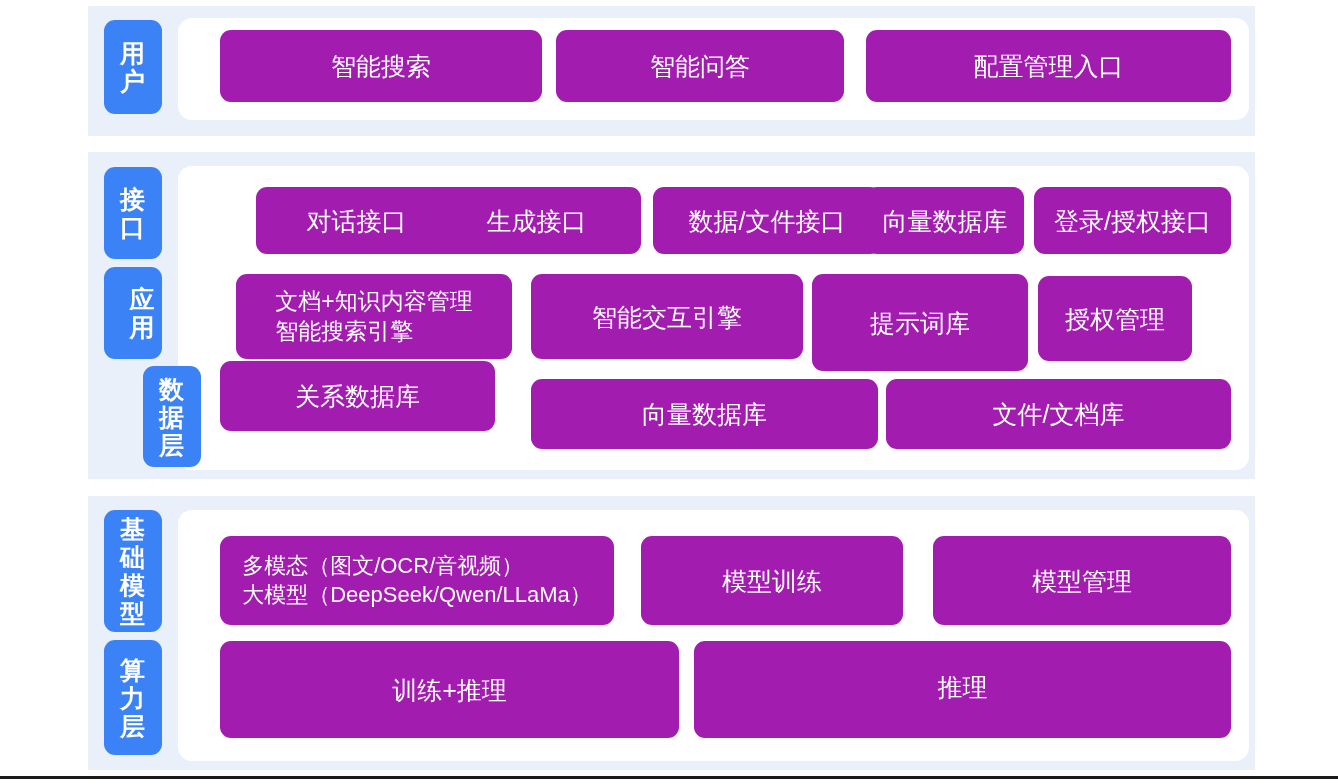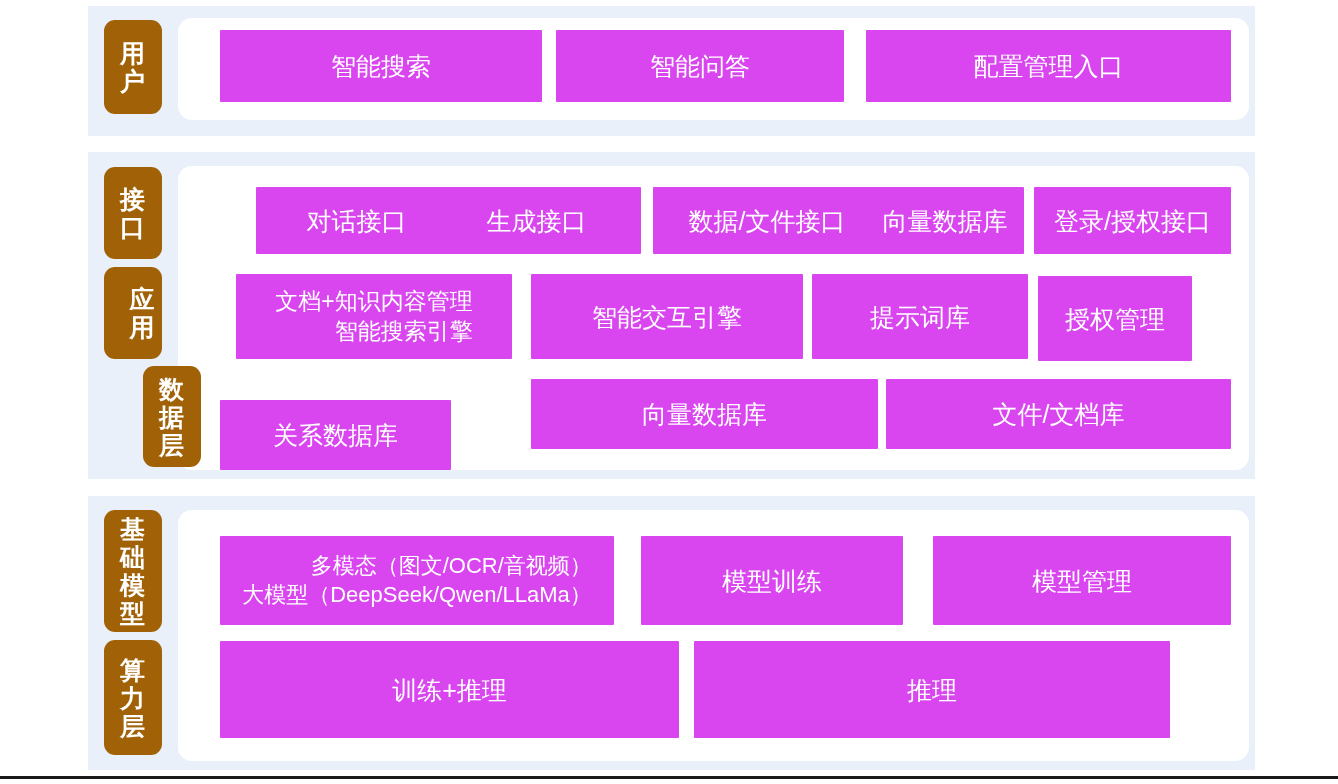--- a/index.html
+++ b/index.html
@@ -25,21 +25,21 @@
   }
   .band.user  { top: 6px;   height: 130px; }
   .band.mid   { top: 152px; height: 327px; }
   .band.infra { top: 496px; height: 274px; }
 
   
   .tab {
     position: absolute;
     left: 104px;
     width: 58px;
-    background: #a16207;
+    background: #3b82f6;
     border-radius: 11px;
     color: #ffffff;
     font-weight: bold;
     font-size: 25px;
     line-height: 1.12;
     letter-spacing: 1px;
     display: flex;
     align-items: center;
     justify-content: center;
     text-align: center;
@@ -60,27 +60,27 @@
     background: #ffffff;
     border-radius: 14px;
   }
   .card.c-user  { left: 178px; top: 18px;  width: 1071px; height: 102px; }
   .card.c-mid   { left: 178px; top: 166px; width: 1071px; height: 304px; }
   .card.c-infra { left: 178px; top: 510px; width: 1071px; height: 251px; }
 
   
   .chip {
     position: absolute;
-    background: #d946ef;
-    border-radius: 1px;
+    background: #a21caf;
+    border-radius: 11px;
     color: #ffffff;
     display: flex;
     align-items: center;
     justify-content: center;
-    text-align: right;
+    text-align: left;
     font-size: 25px;
     line-height: 1.28;
     padding: 2px 6px;
     white-space: pre-line;
   }
   .chip.two   { font-size: 23px; line-height: 1.30; }
 
   
   .hairline {
     position: absolute;
@@ -127,30 +127,30 @@
 
   <div class="chip" style="left:220px;  top:187px; width:201px; height:67px;margin-left:36px;">对话接口</div>
   <div class="chip" style="left:432px;  top:187px; width:209px; height:67px;">生成接口</div>
   <div class="chip" style="left:653px;  top:187px; width:228px; height:67px;">数据/文件接口</div>
   <div class="chip" style="left:866px;  top:187px; width:158px; height:67px;">向量数据库</div>
   <div class="chip" style="left:1034px; top:187px; width:197px; height:67px;">登录/授权接口</div>
 
   <div class="chip two" style="left:236px;  top:274px; width:276px; height:85px;">文档+知识内容管理
 智能搜索引擎</div>
   <div class="chip" style="left:531px;  top:274px; width:272px; height:85px;">智能交互引擎</div>
-  <div class="chip" style="left:812px;  top:274px; width:216px; height:85px;">提示词库</div>
+  <div class="chip" style="left:812px;  top:274px; width:216px; height:97px;">提示词库</div>
   <div class="chip" style="left:1038px; top:268px; width:154px; height:85px;margin-top:8px;">授权管理</div>
 
-  <div class="chip" style="left:220px;  top:400px; width:231px; height:70px;">关系数据库</div>
+  <div class="chip" style="left:220px;  top:361px; width:275px; height:70px;">关系数据库</div>
   <div class="chip" style="left:531px;  top:379px; width:347px; height:70px;">向量数据库</div>
   <div class="chip" style="left:886px;  top:379px; width:345px; height:70px;">文件/文档库</div>
 
   <div class="chip two" style="left:220px;  top:536px; width:394px; height:89px; font-size:22px;">多模态（图文/OCR/音视频）
 大模型（DeepSeek/Qwen/LLaMa）</div>
   <div class="chip" style="left:641px;  top:536px; width:262px; height:89px;">模型训练</div>
   <div class="chip" style="left:933px;  top:536px; width:298px; height:89px;">模型管理</div>
 
   <div class="chip" style="left:220px;  top:641px; width:459px; height:97px;">训练+推理</div>
-  <div class="chip" style="left:694px;  top:641px; width:476px; height:97px;">推理</div>
+  <div class="chip" style="left:694px;  top:641px; width:537px; height:97px;font-family:Liberation Mono, monospace;">推理</div>
 
   <div class="hairline"></div>
 
 </div>
 
 </body></html>

